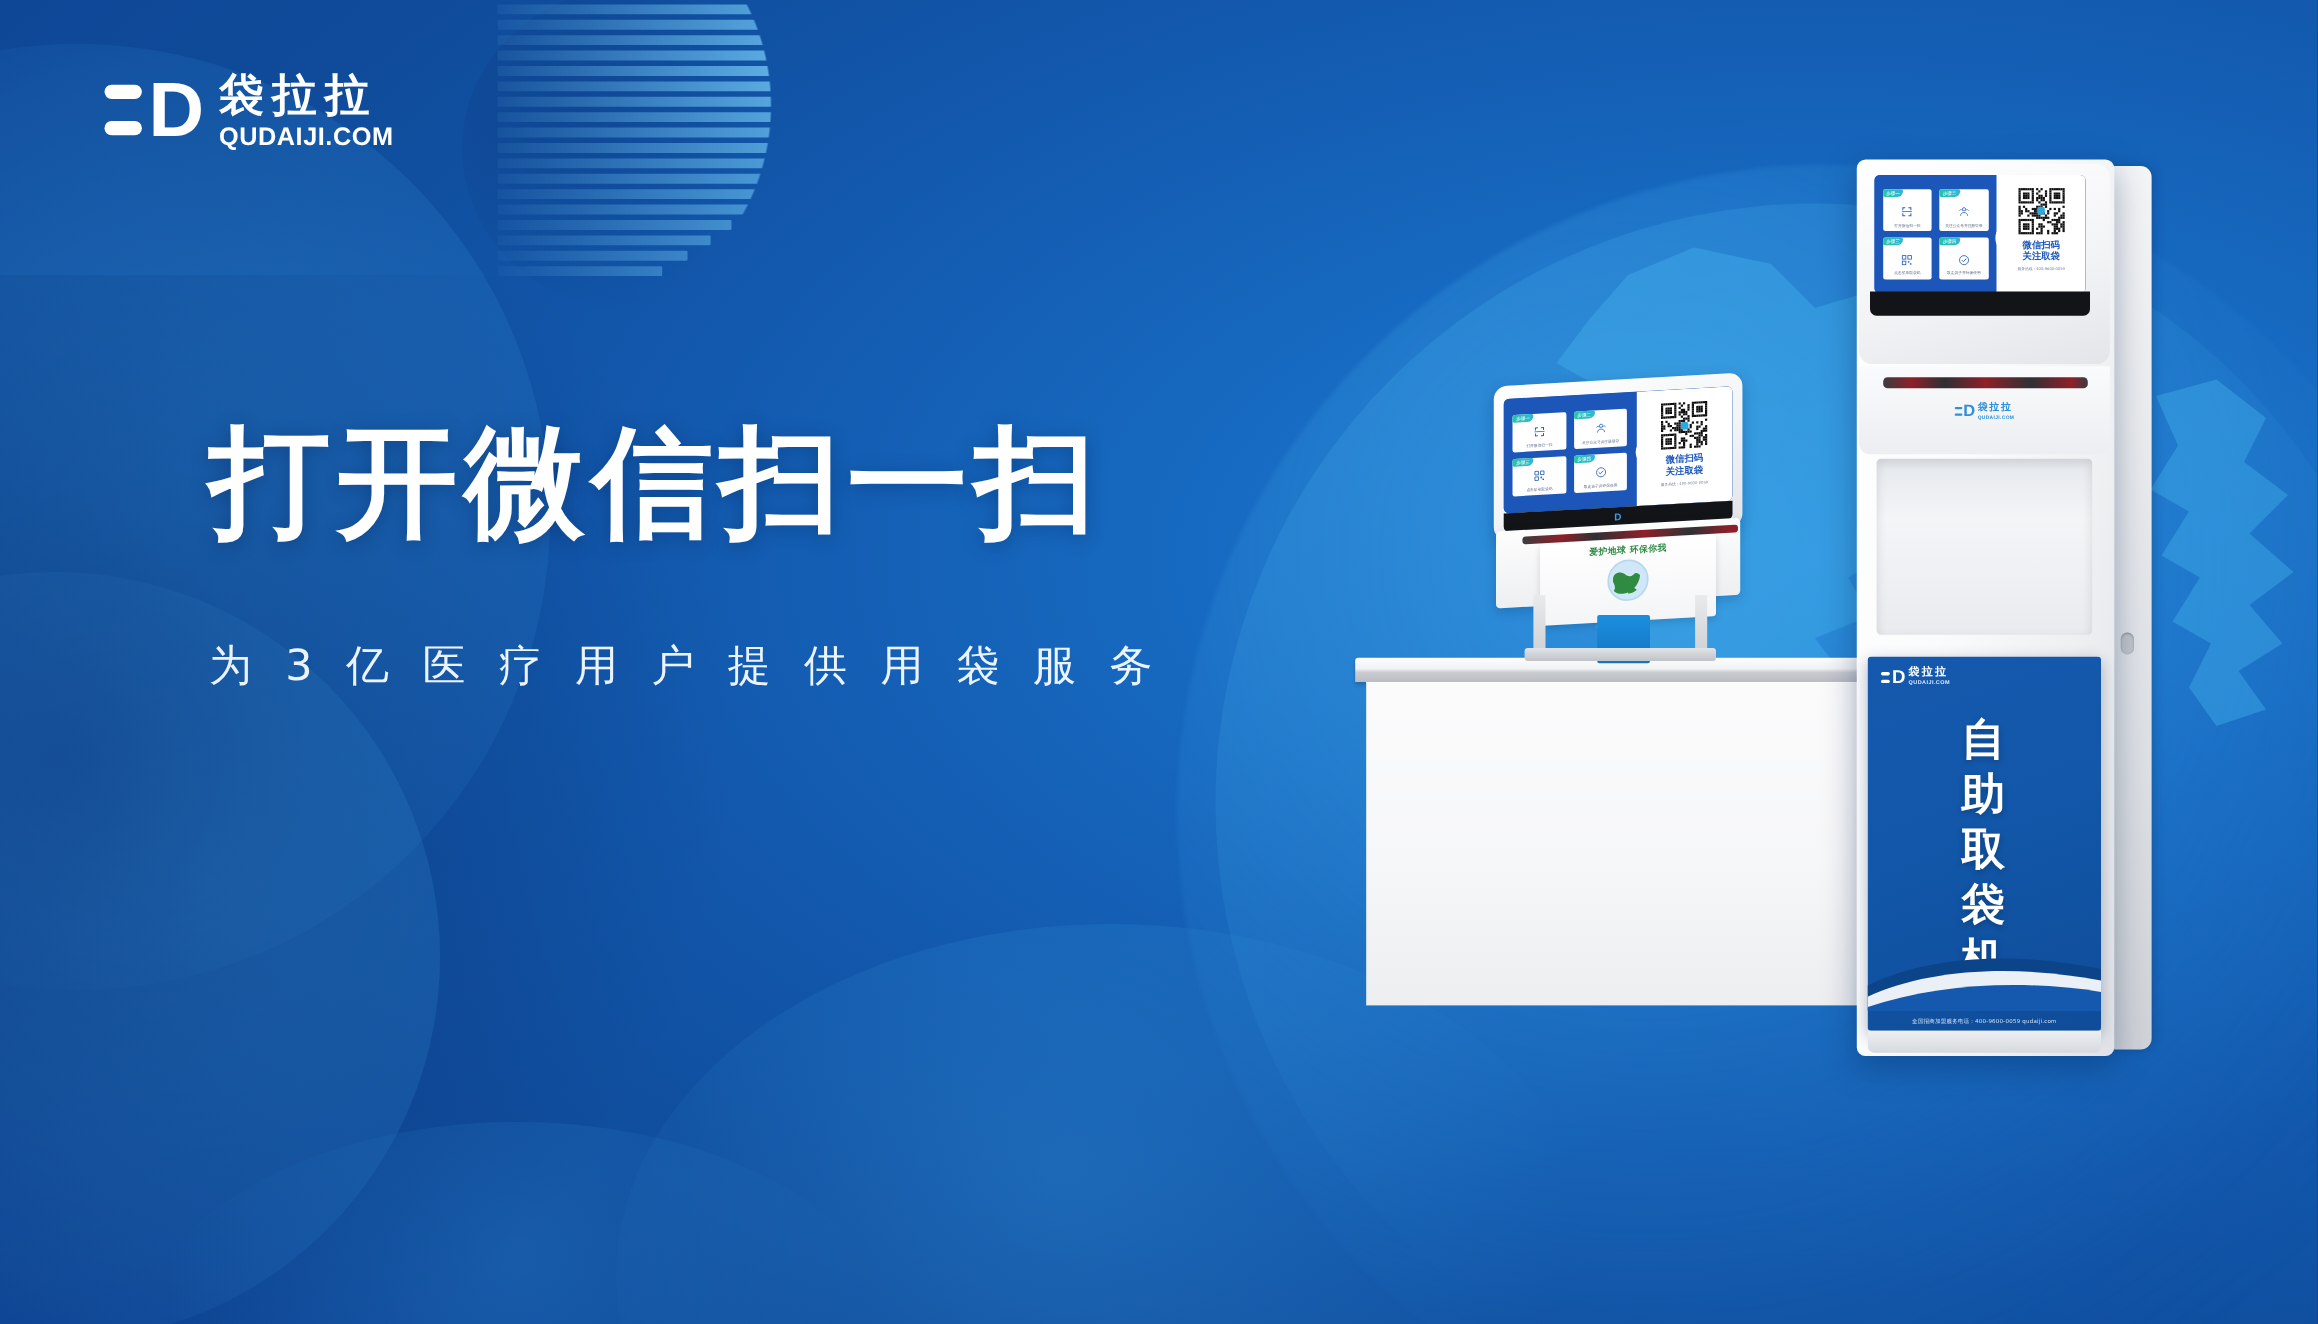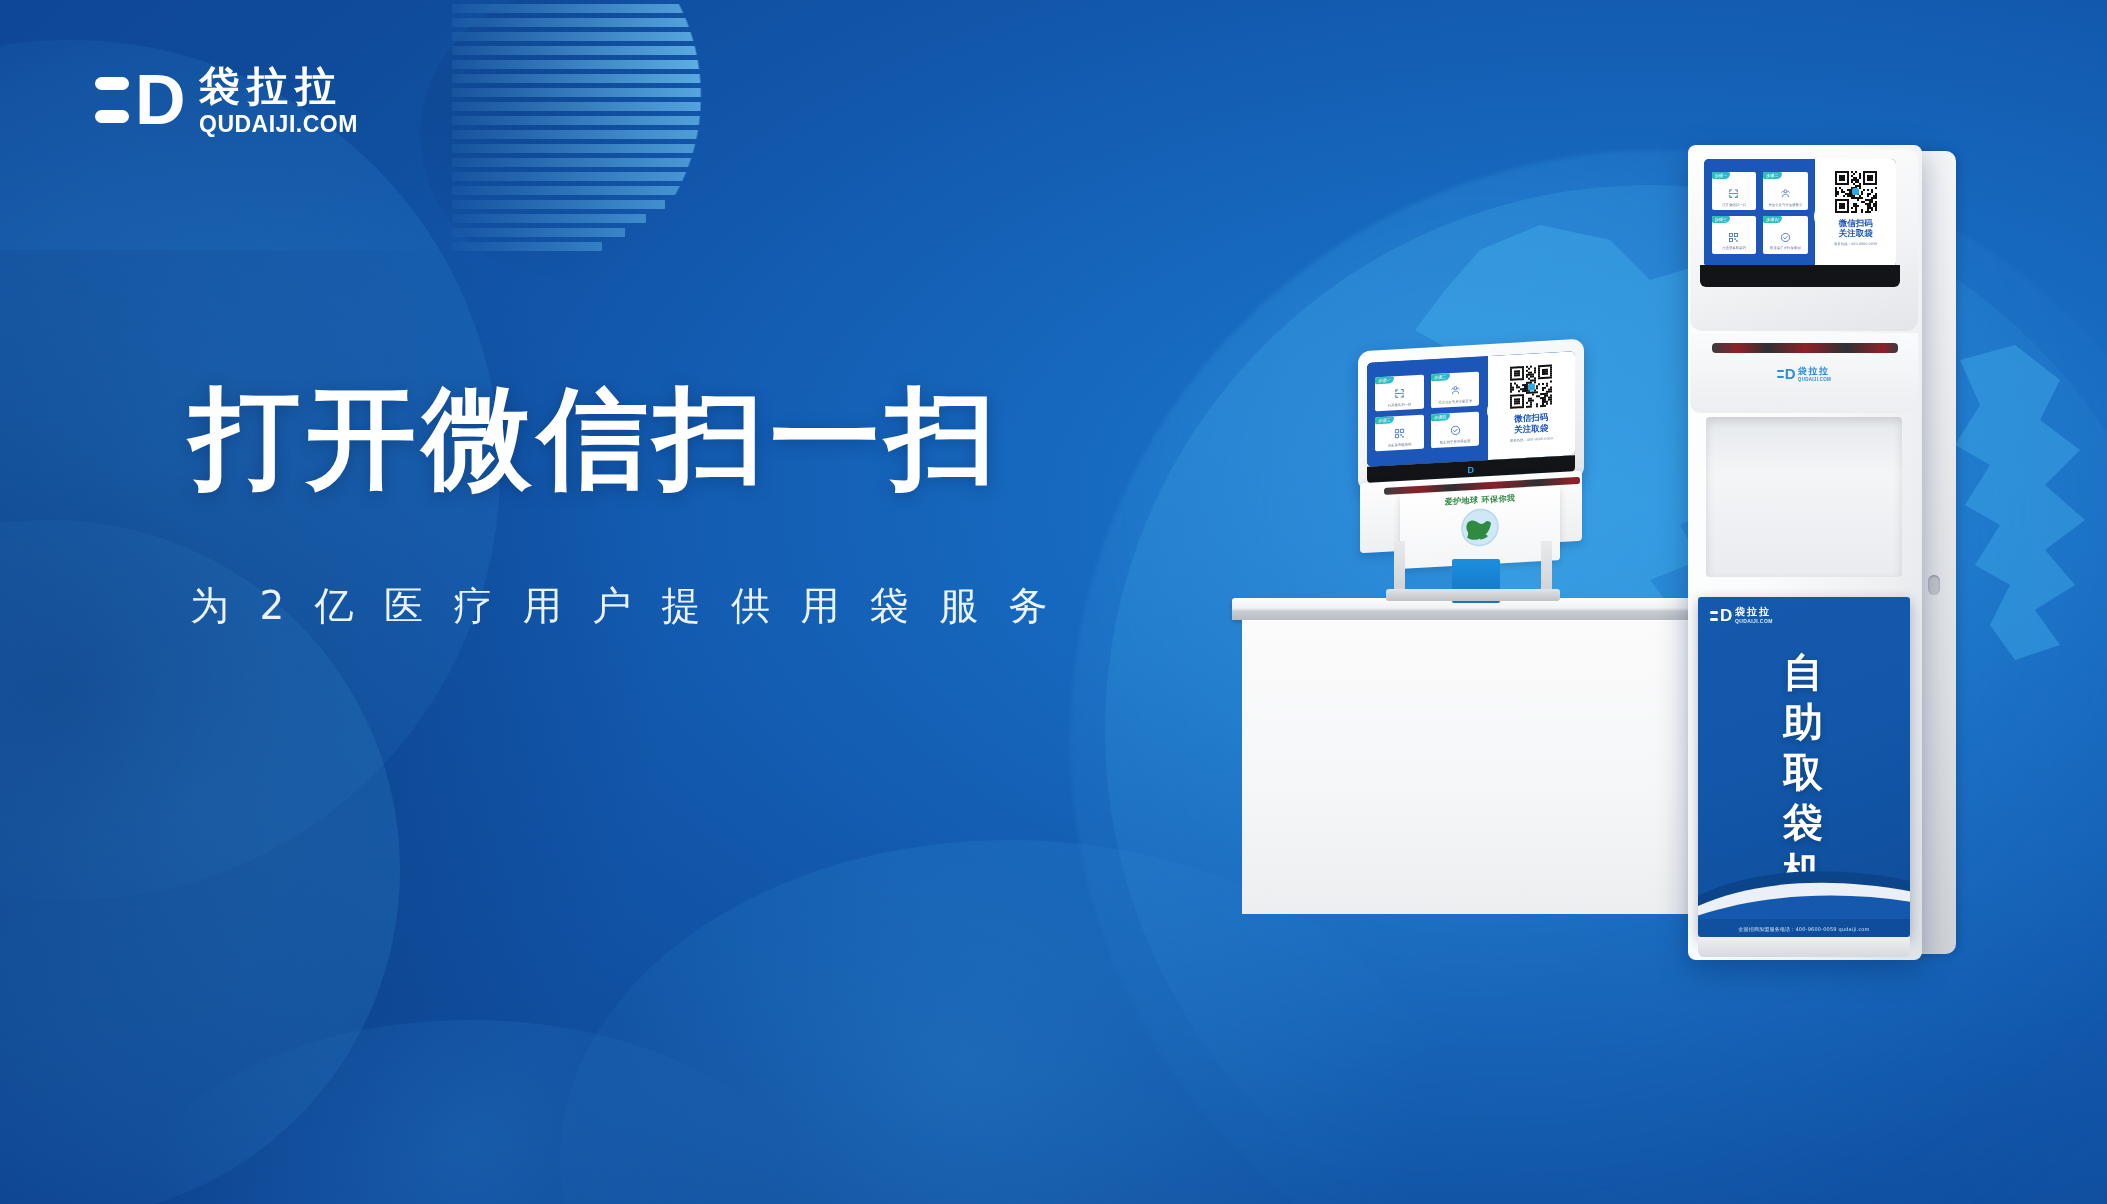--- a/index.html
+++ b/index.html
@@ -261,21 +261,21 @@
       <span class="dee">D</span>
     </div>
     <div class="logo-words">
       <div class="logo-cn">袋拉拉</div>
       <div class="logo-en">QUDAIJI.COM</div>
     </div>
   </div>
 
   <div class="copy">
     <div class="headline line1">打开微信扫一扫</div>
-    <div class="subcopy">为 2 亿 医 疗 用 户 提 供 用 袋 服 务</div>
+    <div class="subcopy">为 3 亿 医 疗 用 户 提 供 用 袋 服 务</div>
   </div>
 
   <div class="desk">
     <div class="desk-top"></div>
     <div class="desk-face"></div>
   </div>
 
   <div class="mini">
     <div class="mini-head"></div>
     <div class="mini-screen" id="mini-screen">

